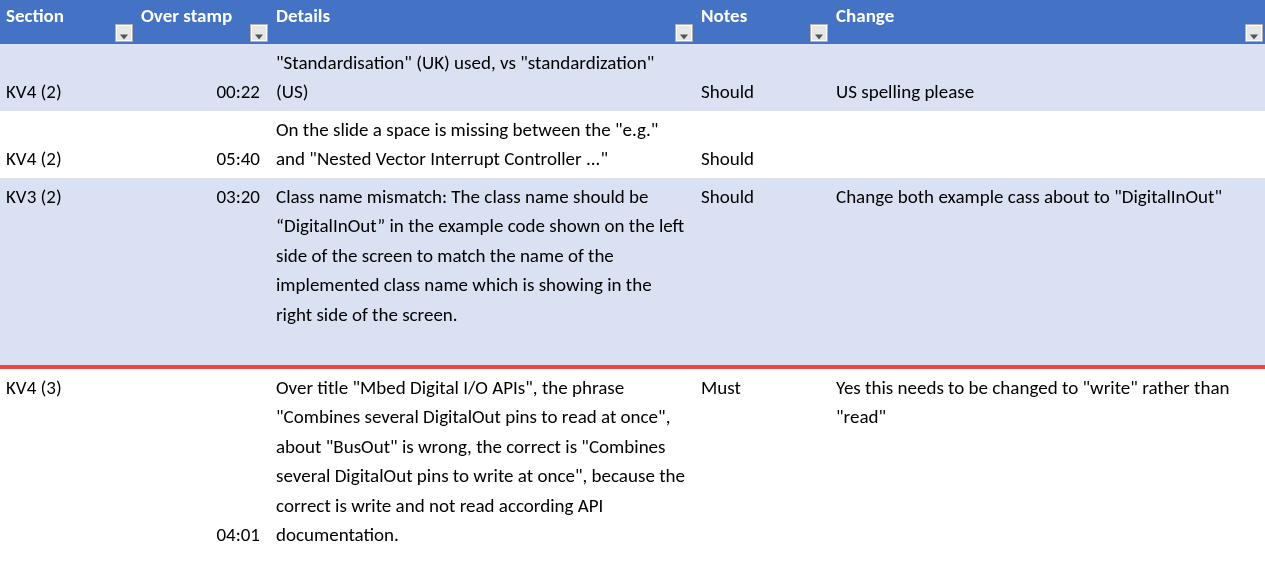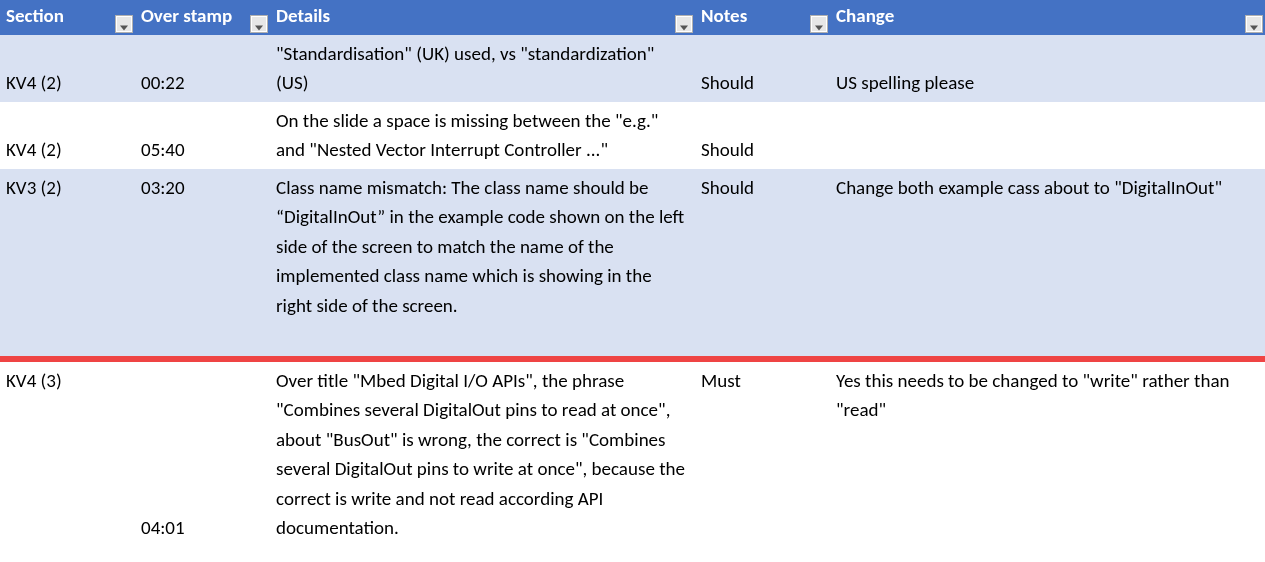--- a/index.html
+++ b/index.html
@@ -25,50 +25,50 @@
   th {
     background: #4472c4;
     color: #fff;
     font-weight: 700;
     text-align: left;
     vertical-align: top;
     position: relative;
     padding: 4px 6px 4px 6px;
     border: 0;
     font-size: 19px;
-    height: 35px;
+    height: 44px;
   }
   td {
     vertical-align: bottom;
     padding: 4px 6px 4px 6px;
     border: 0;
     font-size: 19px;
     line-height: 1.55;
   }
   td.top { vertical-align: top; }
-  td.time { text-align: left; padding-right: 10px; vertical-align: bottom;}
+  td.time { text-align: right; padding-right: 10px; vertical-align: bottom;}
   tr.band td { background: #d9e1f2; }
   .filter-btn {
     position: absolute;
     right: 2px;
     bottom: 2px;
     width: 18px;
     height: 18px;
     background: #e7e7e7;
     border: 1px solid #b0b0b0;
     display: inline-flex;
     align-items: center;
     justify-content: center;
     box-shadow: inset 0 0 0 1px #fff;
   }
   .filter-btn svg { width: 8px; height: 6px; }
   
   tbody tr:first-child td { }
   
-  tr.sep td { border-bottom: 6px solid #ef4444; margin-left: 16px; }
+  tr.sep td { border-bottom: 4px solid #ef4444; margin-left: 16px; }
 </style>
 </head>
 <body>
 
 <table>
   <colgroup>
     <col class="c-section">
     <col class="c-time">
     <col class="c-details">
     <col class="c-moscow">

